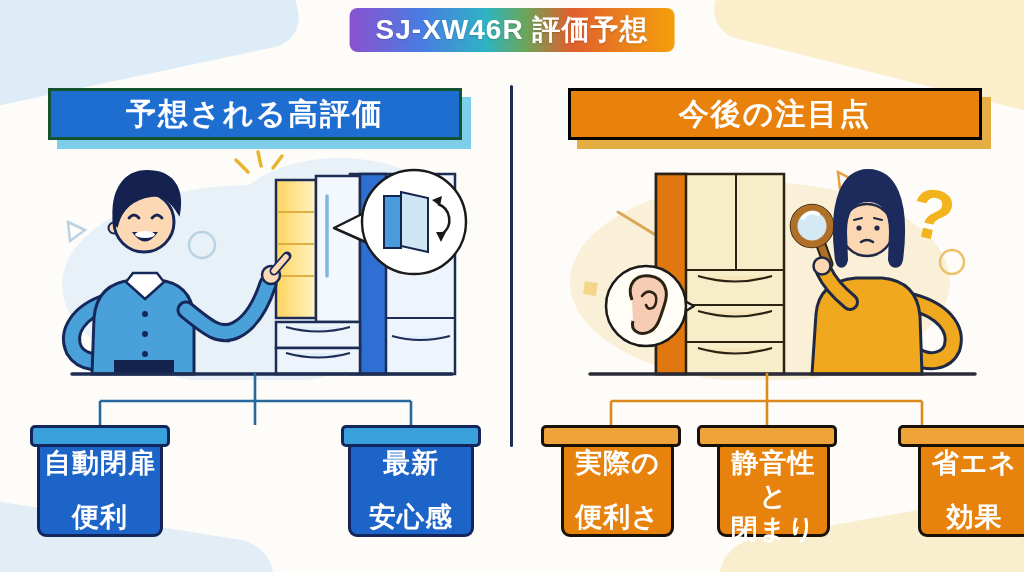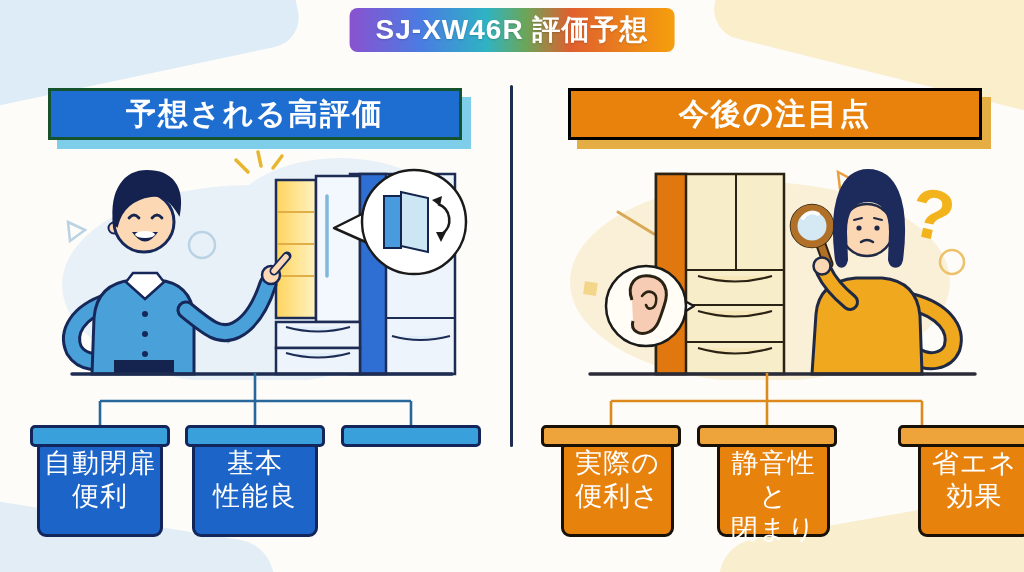--- a/index.html
+++ b/index.html
@@ -41,22 +41,22 @@
 
   .connector { position:absolute; top:373px; width:440px; height:52px; }
   .connector.left { left:40px; } .connector.right { left:560px; }
 
   
   .tagbox { position:absolute; top:425px; width:140px; }
   .tagbox .lid { position:relative; z-index:2; height:22px; border-radius:5px; border:3px solid; }
   .tagbox .body {
     position:relative; z-index:1; margin:-3px 7px 0 7px; height:93px;
     border:3px solid; border-radius:4px 4px 9px 9px;
-    display:flex; flex-direction:column; align-items:center; justify-content:flex-start;
-    color:#ffffff; font-size:27px; font-weight:normal; line-height:1.22; letter-spacing:1px; text-align:center;
+    display:flex; flex-direction:column; align-items:center; justify-content:space-between;
+    color:#ffffff; font-size:27px; font-weight:bold; line-height:1.22; letter-spacing:1px; text-align:center;
   }
   .tagbox.blue .lid    { background:#3aa0dc; border-color:#13265c; }
   .tagbox.blue .body   { background:#1d64c8; border-color:#13265c; }
   .tagbox.orange .lid  { background:#efa43b; border-color:#191106; }
   .tagbox.orange .body { background:#e7820d; border-color:#191106;margin-left:20px; }
 
   .sparkle-br {
     position:absolute; left:951px; top:497px; width:30px; height:30px;
     background:rgba(255,253,246,.88); transform:rotate(45deg); border-radius:4px;
   }
@@ -229,29 +229,26 @@
     </g>
   </svg>
 
   <div class="tagbox blue" style="left:30px">
     <div class="lid"></div>
     <div class="body">
         <span>自動閉扉</span>
         <span>便利</span>
       </div>
   </div>
-  <div class="tagbox blue" style="left:185px">
-    <div class="lid"></div>
-    <div class="body">
-        <span>基本</span>
-        <span>性能良</span>
-      </div>
-  </div>
   <div class="tagbox blue" style="left:341px">
     <div class="lid"></div>
+    <div class="body">
+        <span>最新</span>
+        <span>安心感</span>
+      </div>
   </div>
 
   <div class="tagbox orange" style="left:541px">
     <div class="lid"></div>
     <div class="body">
         <span>実際の</span>
         <span>便利さ</span>
       </div>
   </div>
   <div class="tagbox orange" style="left:697px">

